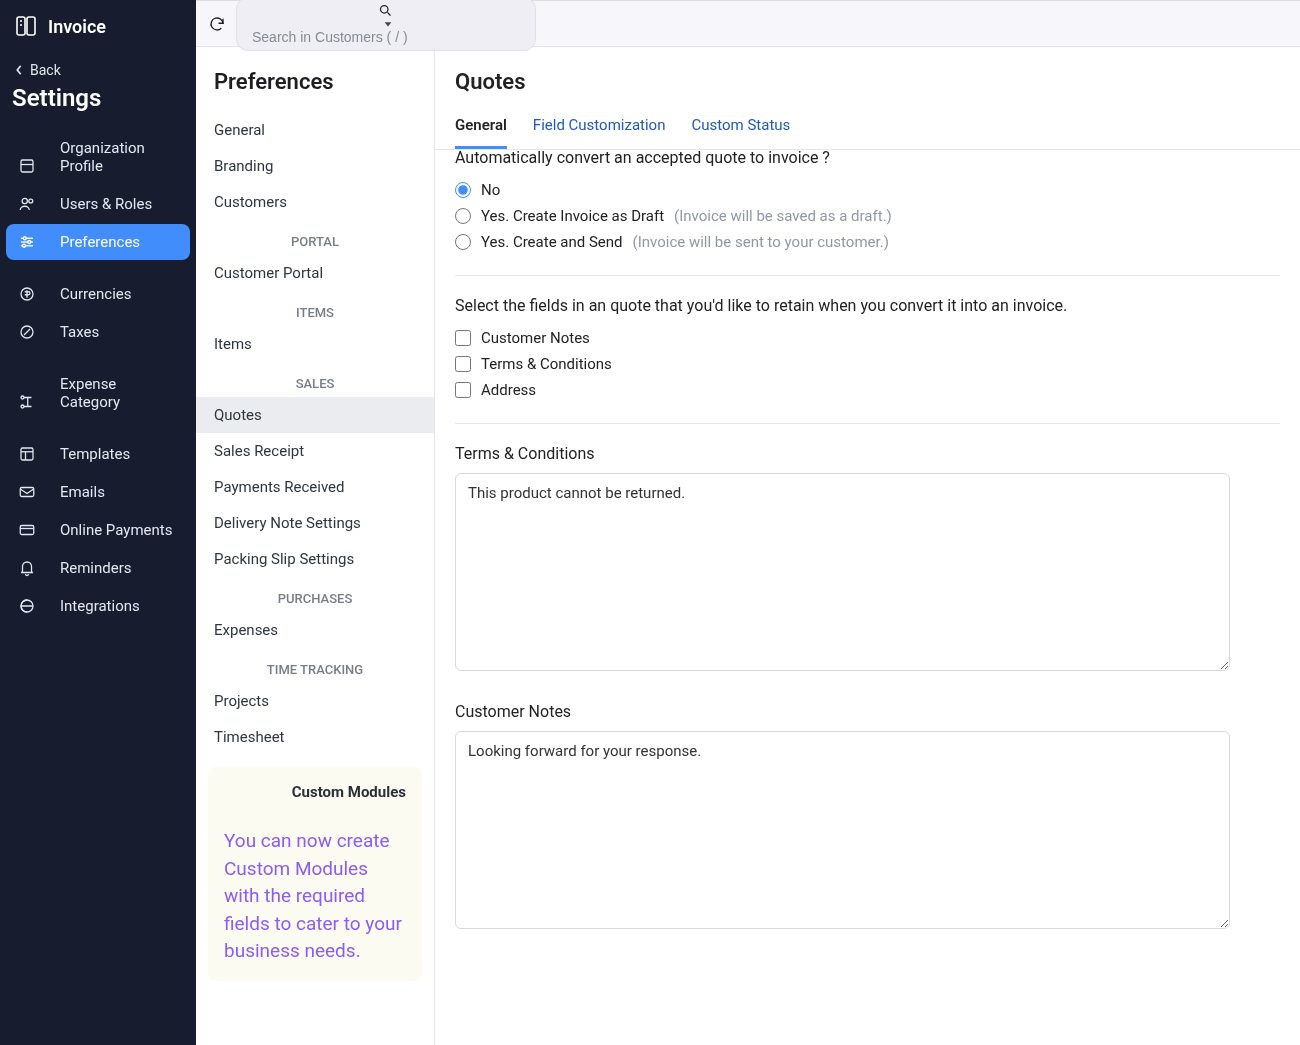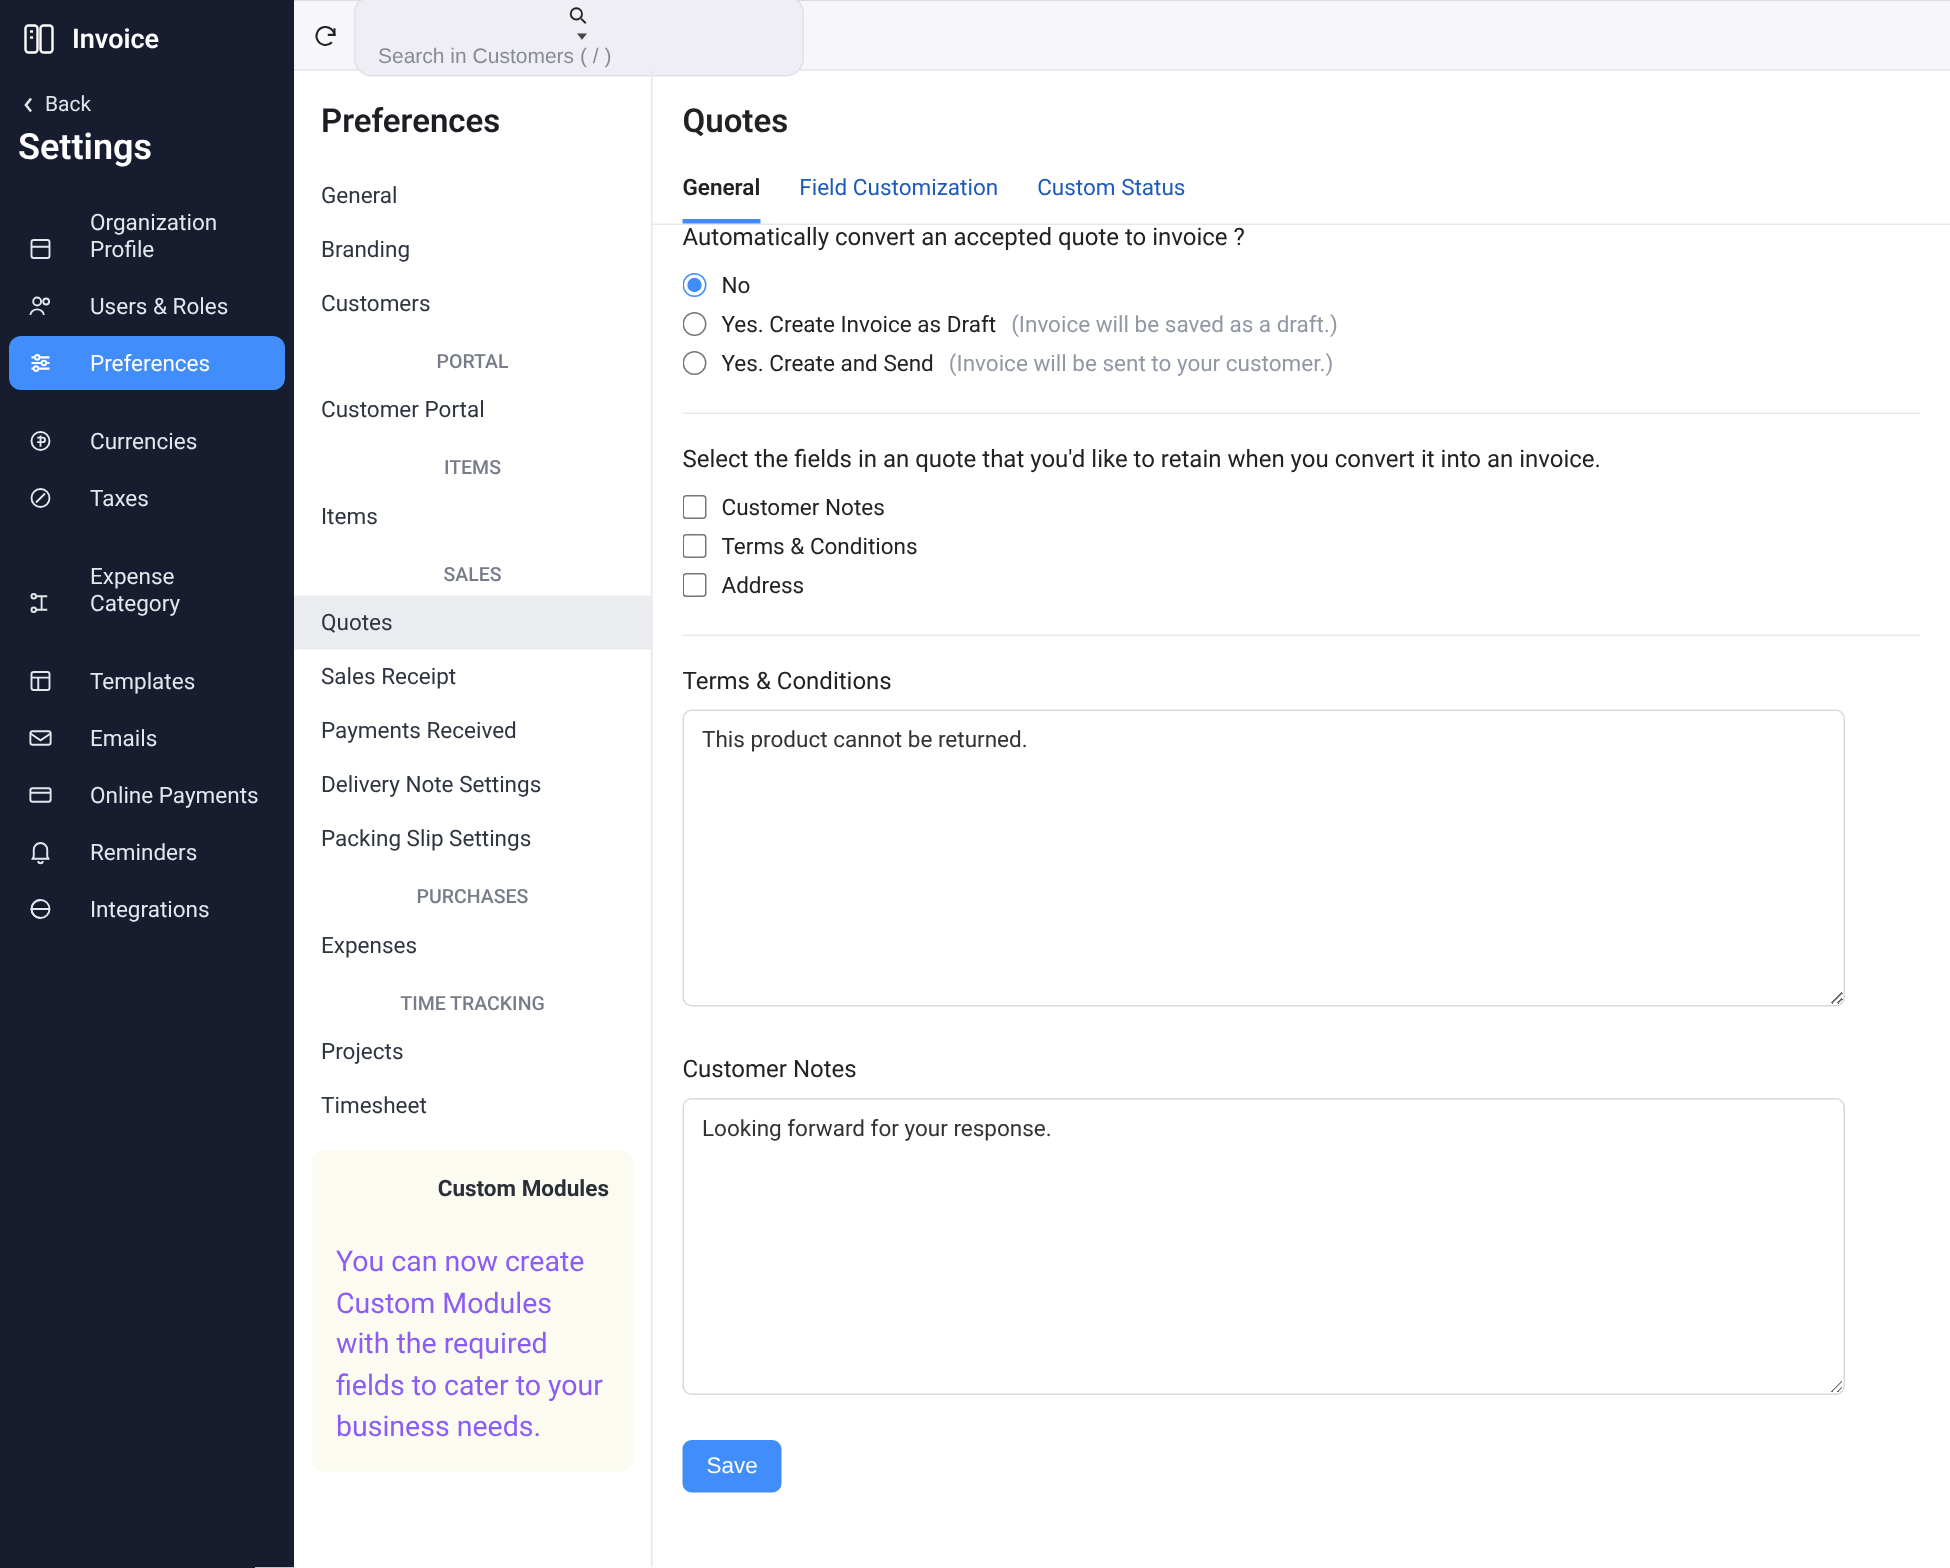--- a/index.html
+++ b/index.html
@@ -325,18 +325,17 @@
 
           <hr class="hr">
 
           <div class="sub-heading">Terms &amp; Conditions</div>
           <textarea class="field" style="">This product cannot be returned.</textarea>
 
           <div style="height:28px"></div>
           <div class="sub-heading">Customer Notes</div>
           <textarea class="field" style="">Looking forward for your response.</textarea>
 
-          <div><button class="save-btn">Save</button></div>
         </div>
       </section>
     </div>
   </div>
 </div>
 
 </body></html>

